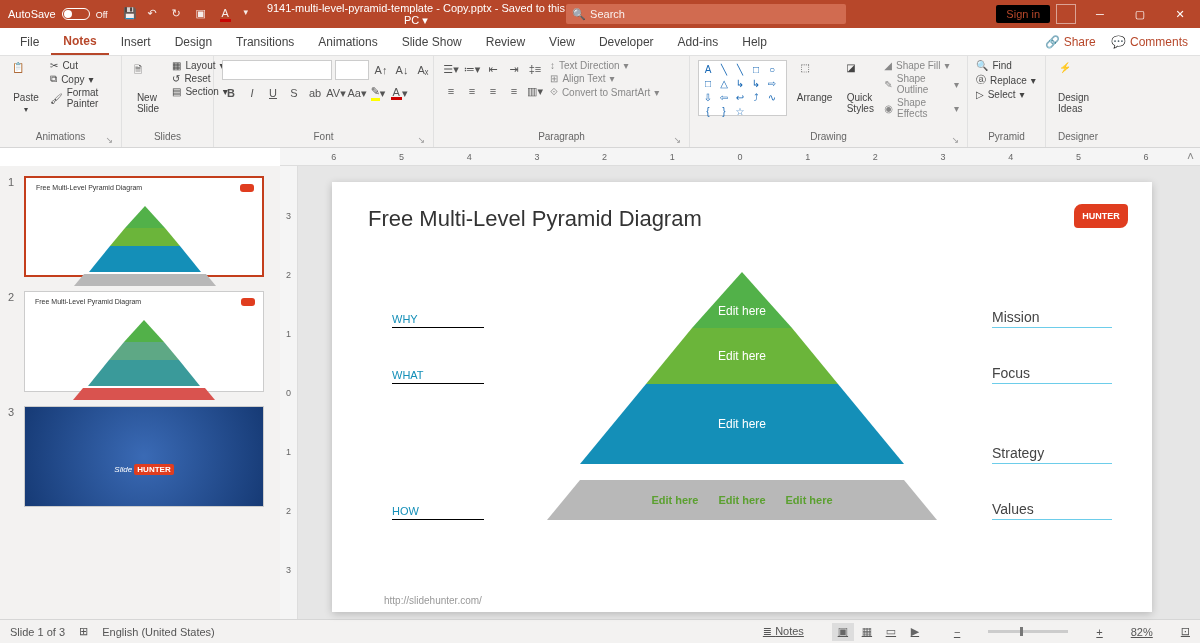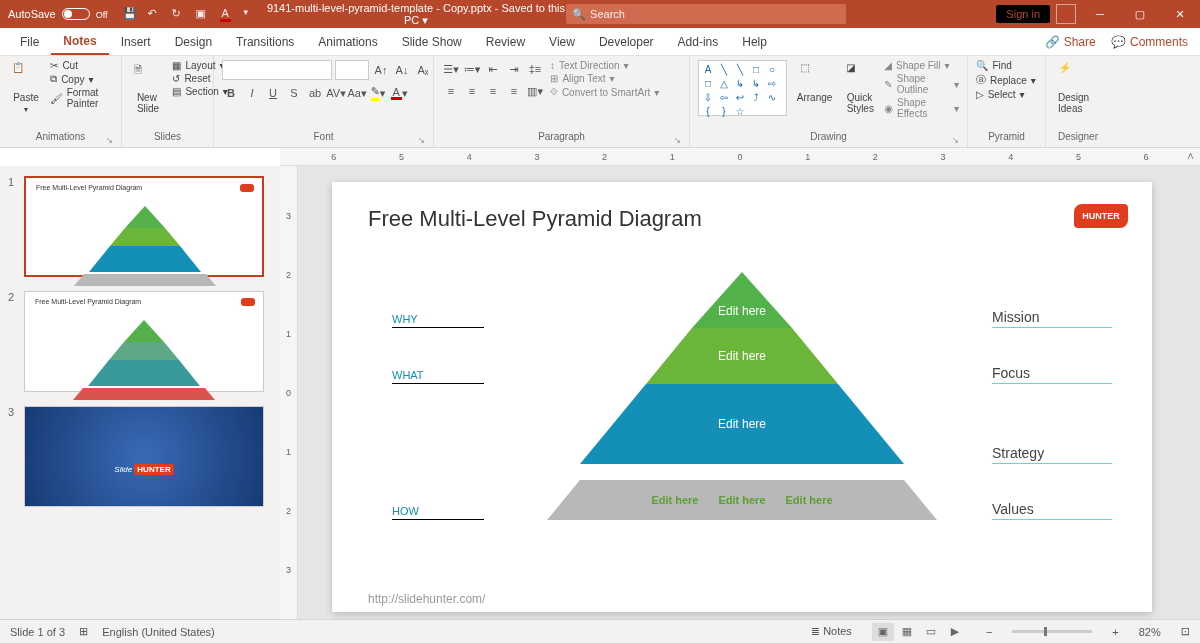--- a/index.html
+++ b/index.html
@@ -60,21 +60,21 @@
 .thumb.t3 { background: radial-gradient(circle,#3a6ab5,#163a75); }
 .t3-logo { position:absolute; top:58px; width:100%; text-align:center; font-size:8px; color:#fff; }
 .t3-logo b { background:#e03d1f; padding:1px 3px; border-radius:2px; }
 
 
 .slide-area { flex:1; background:#e6e6e6; position:relative; display:flex; align-items:flex-start; justify-content:center; padding:16px 30px 30px 16px; }
 .ruler-v { width:18px; background:#f5f5f5; border-right:1px solid #ddd; position:absolute; left:0; top:0; bottom:0; font-size:9px; color:#666; display:flex; flex-direction:column; align-items:center; justify-content:space-around; padding:20px 0; }
 .slide { width:820px; height:430px; background:#fff; box-shadow:0 2px 8px rgba(0,0,0,0.2); position:relative; margin-left:18px; }
 .slide-title { position:absolute; top:24px; left:36px; font-size:22px; color:#333; }
 .hunter-logo { position:absolute; top:22px; right:24px; width:54px; height:24px; background:#e03d1f; border-radius:8px 4px 8px 4px; color:#fff; font-size:9px; font-weight:bold; display:flex; align-items:center; justify-content:center; }
-.footer-url { position:absolute; bottom:6px; left:36px; font-size:12px; color:#999; }
+.footer-url { position:absolute; bottom:6px; left:52px; font-size:10px; color:#999; }
 
 
 .pyr-wrap { position:absolute; top:90px; left:60px; right:40px; }
 .pyr-row { display:flex; align-items:center; height:56px; position:relative; }
 .q-label { width:92px; font-size:11px; color:#148fb8; border-bottom:1px solid #000000; align-self:flex-end; padding-bottom:2px; margin-right:8px; }
 .r-label { margin-left:auto; width:120px; font-size:14px; color:#444; border-bottom:1px solid #6dcdea; align-self:flex-end; padding-bottom:2px; }
 .tri-stage { flex:1; display:flex; justify-content:center; position:relative; }
 .trap { color:#fff; font-size:12px; display:flex; align-items:center; justify-content:center; gap:20px; }
 .l1 .trap { width:0; border-left:50px solid transparent; border-right:50px solid transparent; border-bottom:56px solid #52b149; position:relative; }
 .l1 .trap span { position:absolute; top:32px; left:-30px; width:60px; text-align:center; }
@@ -85,21 +85,21 @@
 .l3 .trap { width:192px; height:80px; background:#148fb8; position:relative; }
 .l3 .trap::before { content:""; position:absolute; left:-66px; top:0; border-right:66px solid #148fb8; border-top:80px solid transparent; }
 .l3 .trap::after { content:""; position:absolute; right:-66px; top:0; border-left:66px solid #148fb8; border-top:80px solid transparent; }
 .l4 .trap { width:324px; height:40px; background:#b8b8b8; position:relative; color:#5ba030; font-weight:600; font-size:11px; margin-top:16px; }
 .l4 .trap::before { content:""; position:absolute; left:-33px; top:0; border-right:33px solid #b8b8b8; border-top:40px solid transparent; }
 .l4 .trap::after { content:""; position:absolute; right:-33px; top:0; border-left:33px solid #b8b8b8; border-top:40px solid transparent; }
 .l4 { height:56px; }
 
 
 .status-bar { height:24px; background:#f3f2f1; border-top:1px solid #d6d6d6; display:flex; align-items:center; font-size:11px; color:#555; padding:0 10px; gap:14px; }
-.status-right { margin-left:auto; display:flex; align-items:center; gap:20px; }
+.status-right { margin-left:auto; display:flex; align-items:center; gap:28px;text-decoration:underline; }
 .view-btns { display:flex; gap:2px; }
 .vbtn { width:22px; height:18px; display:flex; align-items:center; justify-content:center; color:#666; }
 .vbtn.active { background:#ddd; }
 .zoom-slider { width:80px; height:3px; background:#ccc; position:relative; }
 .zoom-slider::after { content:""; position:absolute; left:40%; top:-3px; width:3px; height:9px; background:#777; }
 </style>
 </head>
 <body>
 
 <div class="title-bar">

